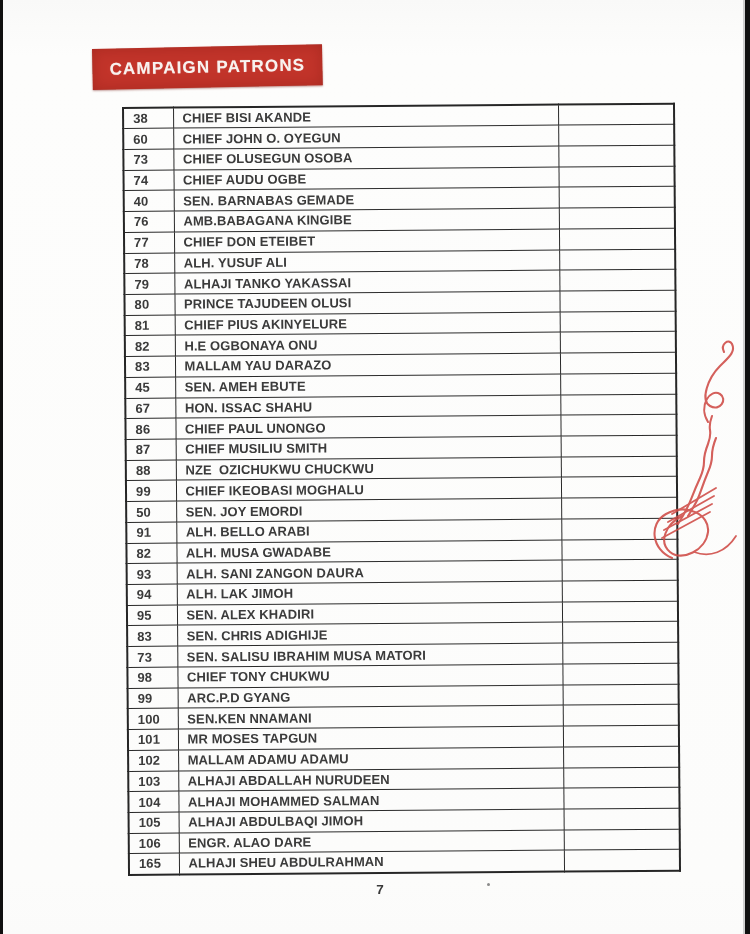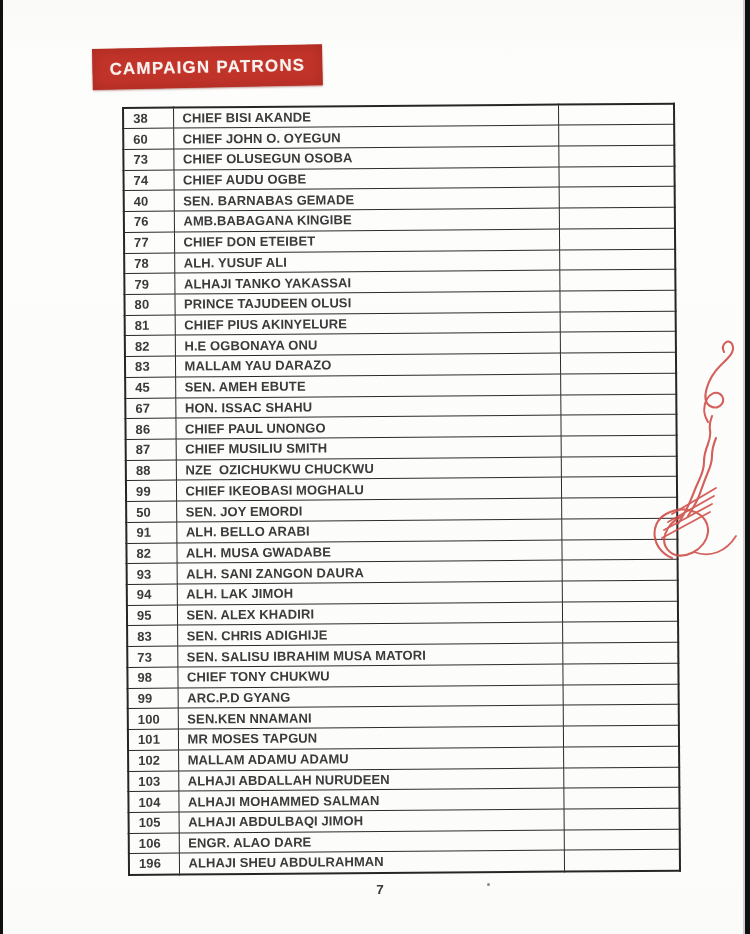--- a/index.html
+++ b/index.html
@@ -302,21 +302,21 @@
       <td>105</td>
       <td>ALHAJI ABDULBAQI JIMOH</td>
       <td class="blank"></td>
     </tr>
           <tr>
       <td>106</td>
       <td>ENGR. ALAO DARE</td>
       <td class="blank"></td>
     </tr>
           <tr>
-      <td>196</td>
+      <td>165</td>
       <td>ALHAJI SHEU ABDULRAHMAN</td>
       <td class="blank"></td>
     </tr>
         </tbody>
     </table>
   </div>
 
   <svg class="signature" viewBox="0 0 96 248" fill="none" stroke="#cf4b46" stroke-width="2.1" stroke-linecap="round" opacity="0.88">
 
     <path d="M24,232 C4,224 0,198 18,188 C38,177 62,188 60,206 C58,224 34,236 22,226 C10,216 18,198 34,190"></path>

